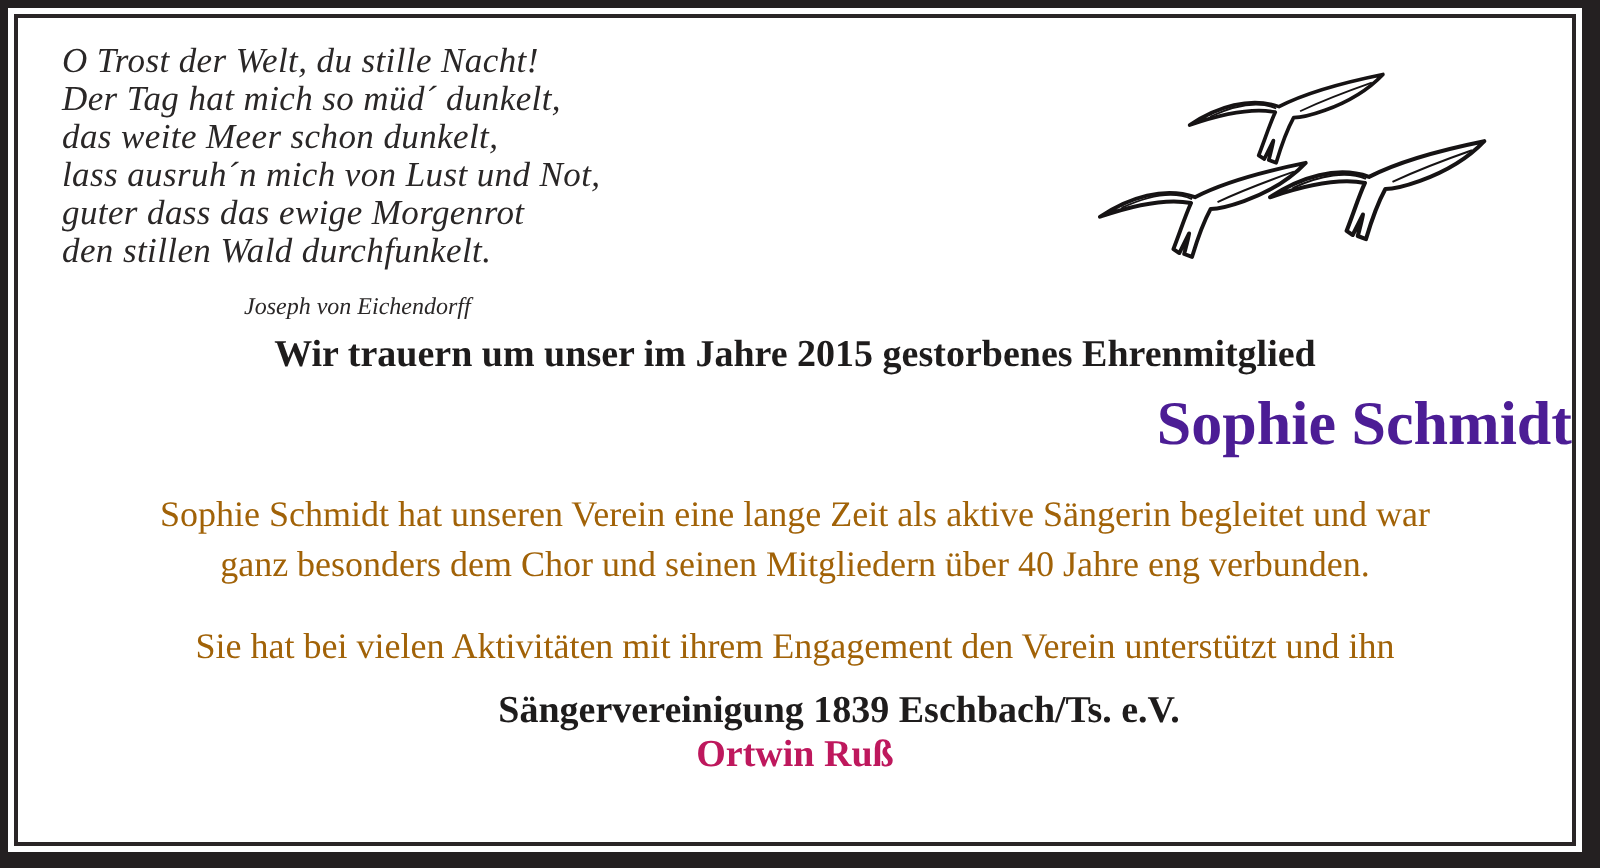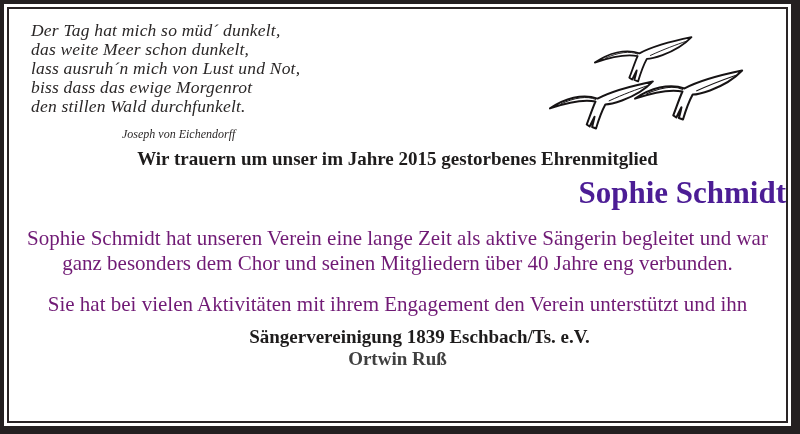--- a/index.html
+++ b/index.html
@@ -59,55 +59,56 @@
     font-weight: bold;
     font-size: 31px;
     line-height: 34px;
     color: #4c1d95;
     white-space: nowrap;
   }
   .para { margin: 16px auto 0; }
   .para + .para { }
   .body-line {
     text-align: center;
-    font-size: 21px;
+    font-size: 18px;
     line-height: 25px;
-    color: #701a75;
+    color: #a16207;
     white-space: nowrap;
   }
   .org {
     margin-top: 9px;
     text-align: center;
     font-weight: bold;
     font-size: 19px;
     line-height: 21.5px;
     color: #1e1c1c;
     white-space: nowrap;
     padding-left: 44px;
   }
   .signer {
     text-align: center;
     font-weight: bold;
     font-size: 19px;
     line-height: 21.5px;
-    color: #404040;
+    color: #be185d;
     white-space: nowrap;
   }
 </style>
 </head>
 <body>
 
 <div class="paper">
   <div class="inner">
 
     <div class="poem">
+      <div class="poem-line">O Trost der Welt, du stille Nacht!</div>
       <div class="poem-line">Der Tag hat mich so müd´ dunkelt,</div>
       <div class="poem-line">das weite Meer schon dunkelt,</div>
       <div class="poem-line">lass ausruh´n mich von Lust und Not,</div>
-      <div class="poem-line">biss dass das ewige Morgenrot</div>
+      <div class="poem-line">guter dass das ewige Morgenrot</div>
       <div class="poem-line">den stillen Wald durchfunkelt.</div>
     </div>
     <div class="attribution">Joseph von Eichendorff</div>
 
     <svg class="birds" viewBox="0 0 400 200" xmlns="http://www.w3.org/2000/svg">
       <defs>
         <g id="gull">
           <path d="M4,62 C34,42 70,31 101,42 C124,30 160,18 214,7
                    C197,25 173,38 151,46 C137,51 125,54 117,54
                    C111,65 104,83 98,103 L90,100 C92,92 94,85 95,79

